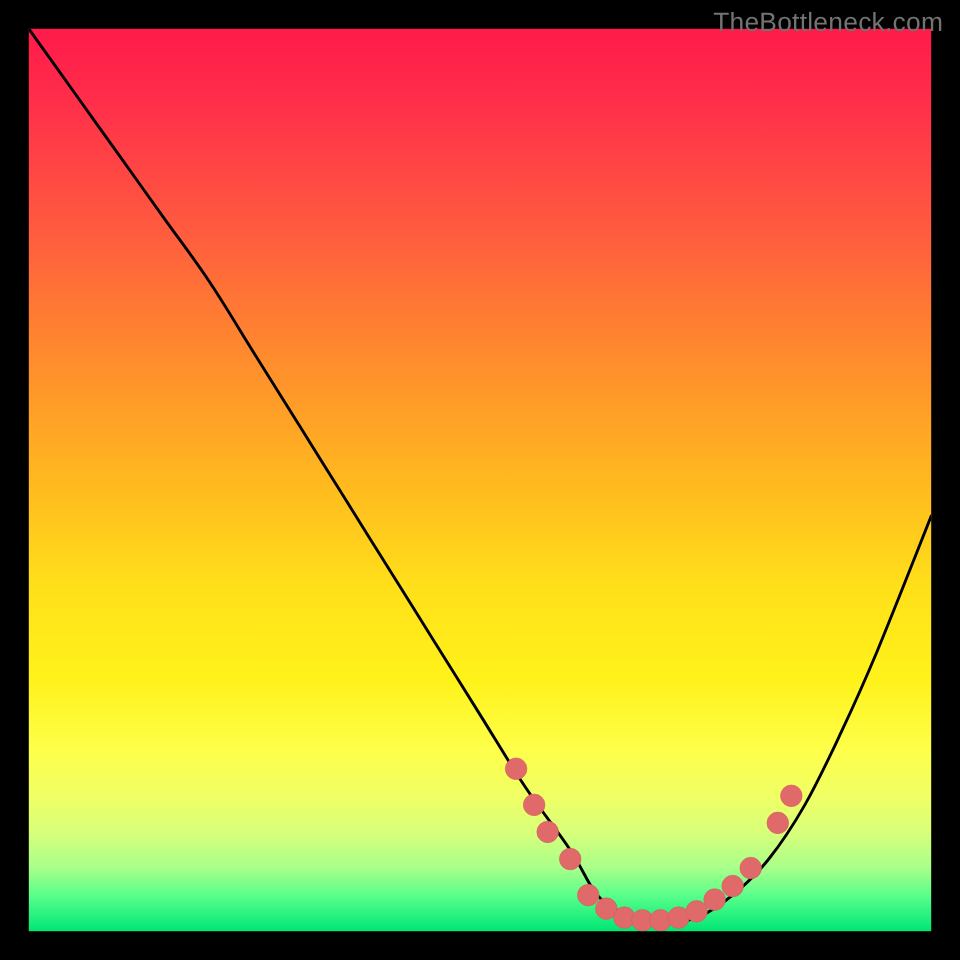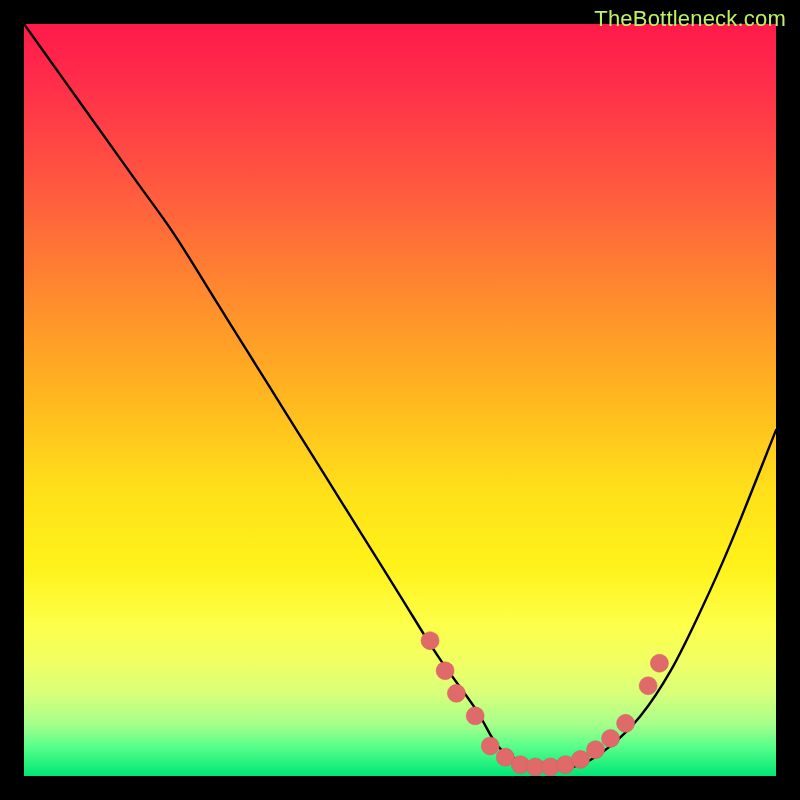--- a/index.html
+++ b/index.html
@@ -30,21 +30,21 @@
       #d8ff7a 89%,
       #a8ff8a 93%,
       #5aff8a 96%,
       #00e676 100%
     );
   }
   .watermark {
     position: absolute;
     top: 6px;
     right: 14px;
-    color: #bef264;
+    color: #737373;
     font-size: 22px;
     font-weight: 500;
     letter-spacing: 0.2px;
     user-select: none;
   }
   svg.curve {
     position: absolute;
     left: 0;
     top: 0;
     width: 752px;

